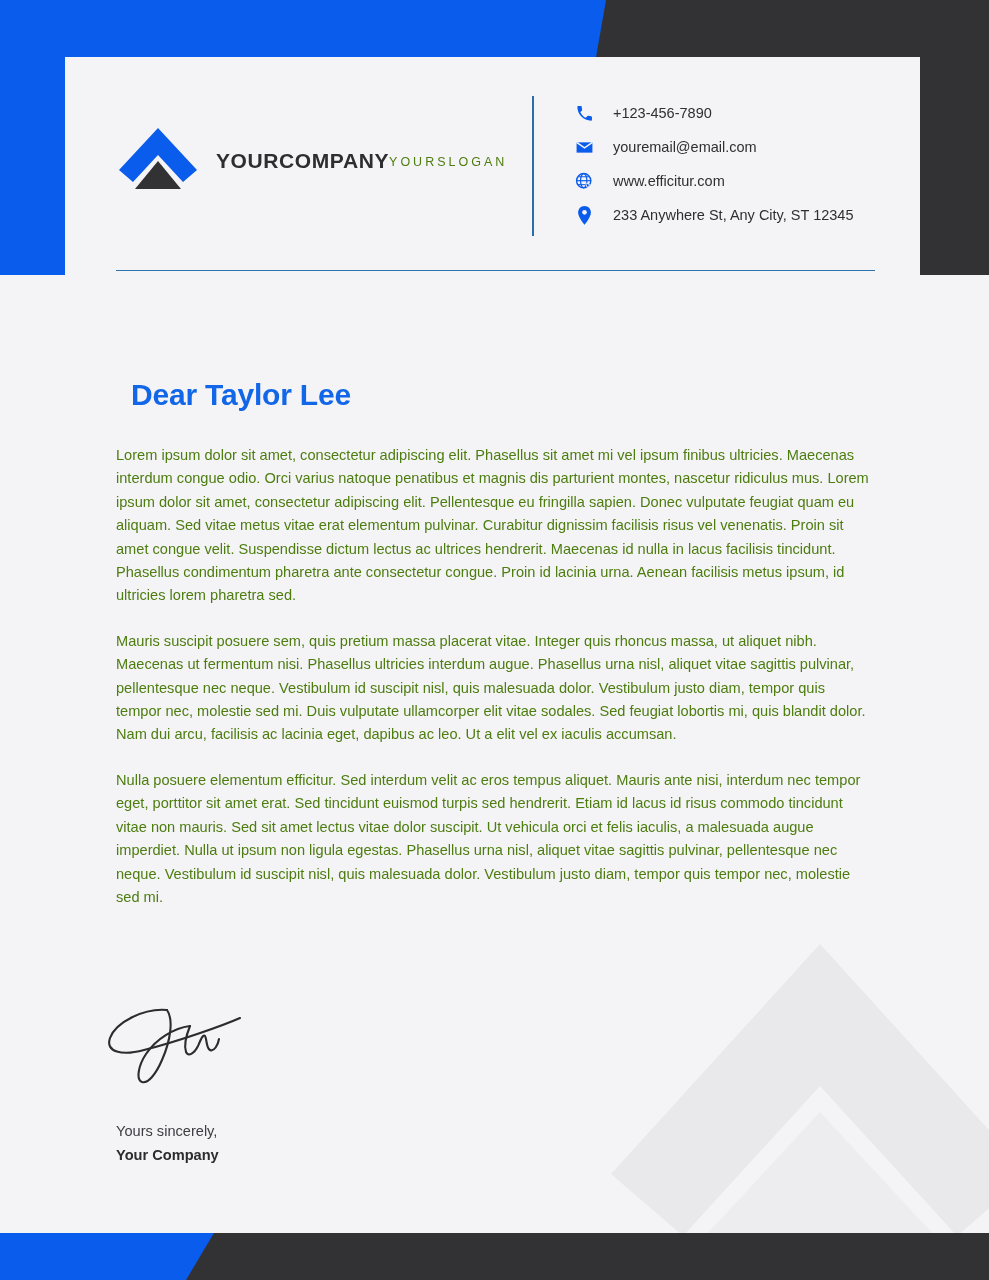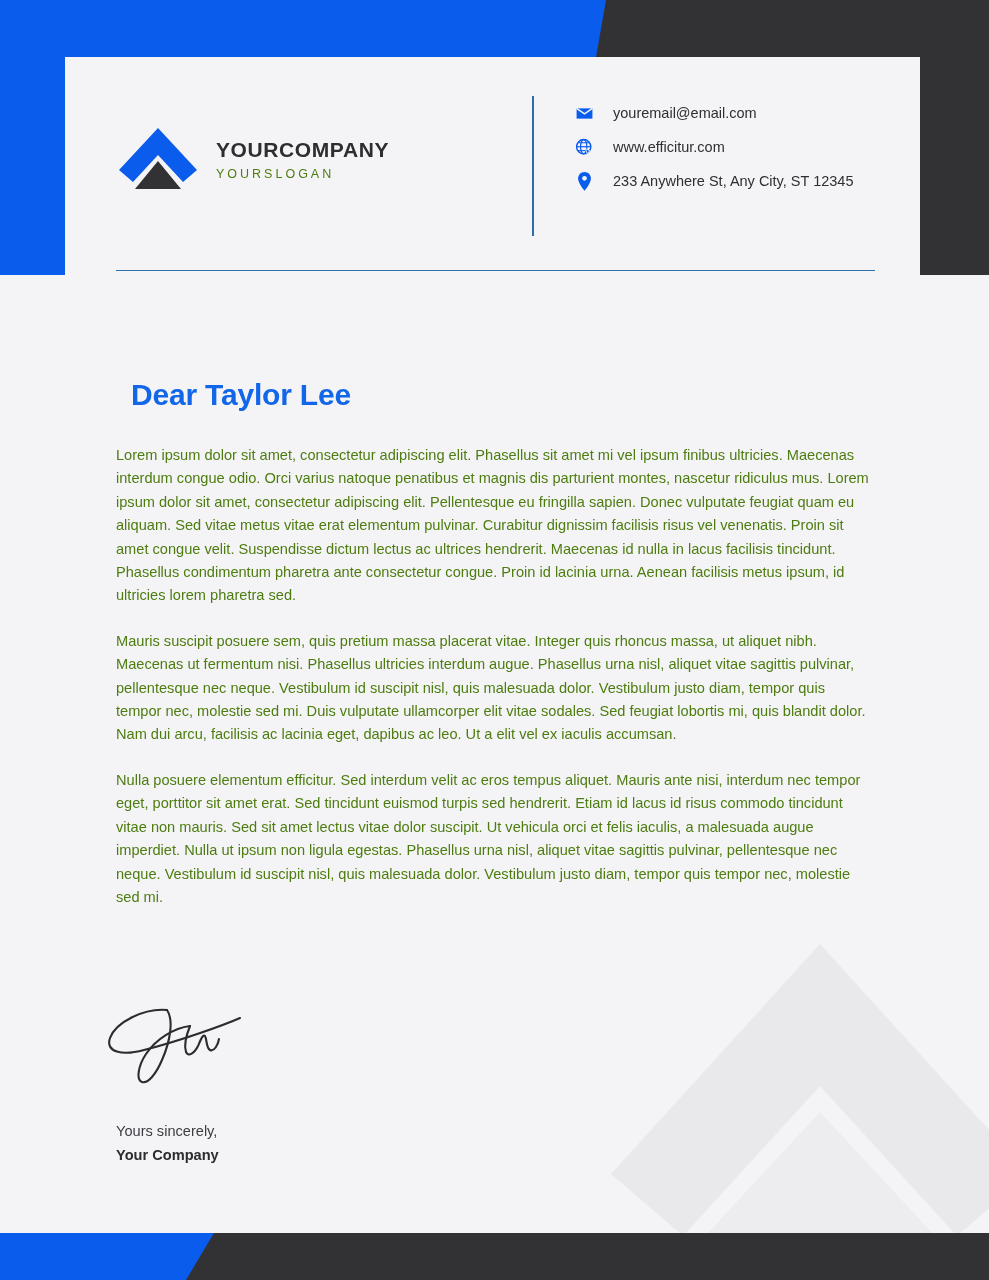--- a/index.html
+++ b/index.html
@@ -26,21 +26,21 @@
   }
   .header-card {
     position:absolute; top:57px; left:65px;
     width:855px; height:218px;
     background:#f4f4f6;
   }
 
   
   .logo-row { position:absolute; top:125px; left:116px; display:flex; align-items:center; gap:16px; }
   .logo-mark { width:84px; height:72px; position:relative; flex:0 0 auto; }
-  .logo-text { display:flex; flex-direction:column; justify-content:center; }
+  .logo-text { display:flex; flex-direction:row; justify-content:center; }
   .company-name {
     font-size:21px; font-weight:bold; color:#2e2e30;
     letter-spacing:0.6px; line-height:1.1;
   }
   .company-slogan {
     font-size:12.5px; color:#4d7c0f;
     letter-spacing:3.0px; line-height:1.6; margin-top:3px;
   }
 
   
@@ -122,20 +122,28 @@
       </svg>
     </div>
     <div class="logo-text">
       <div class="company-name">YOURCOMPANY</div>
       <div class="company-slogan">YOURSLOGAN</div>
     </div>
   </div>
 
   <div class="contact-block">
 
+    <div class="contact-row">
+      <span class="contact-icon">
+        <svg width="17" height="17" viewBox="0 0 24 24" fill="#0a5ced" xmlns="http://www.w3.org/2000/svg">
+          <path d="M6.6 10.8c1.6 3.1 4.1 5.6 7.2 7.2l2.4-2.4c.3-.3.8-.4 1.2-.3 1.3.4 2.6.6 4 .6.6 0 1.1.5 1.1 1.1V21c0 .6-.5 1.1-1.1 1.1C10.7 22.1 1.9 13.3 1.9 2.5c0-.6.5-1.1 1.1-1.1h4c.6 0 1.1.5 1.1 1.1 0 1.4.2 2.7.6 4 .1.4 0 .9-.3 1.2l-2.4 2.4z"></path>
+        </svg>
+      </span>
+      <span class="contact-text">+123-456-7890</span>
+    </div>
 
     <div class="contact-row">
       <span class="contact-icon">
         <svg width="19" height="19" viewBox="0 0 24 24" fill="#0a5ced" xmlns="http://www.w3.org/2000/svg">
           <path d="M2 5.5h20v13H2z"></path>
           <path d="M2 5.5l10 7 10-7" fill="none" stroke="#f4f4f6" stroke-width="1.8"></path>
         </svg>
       </span>
       <span class="contact-text">youremail@email.com</span>
     </div>

